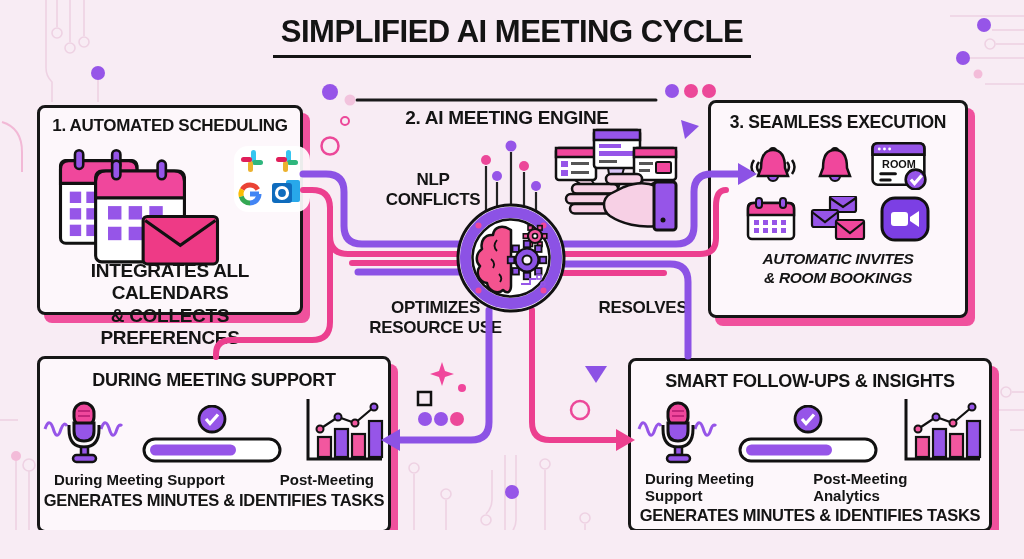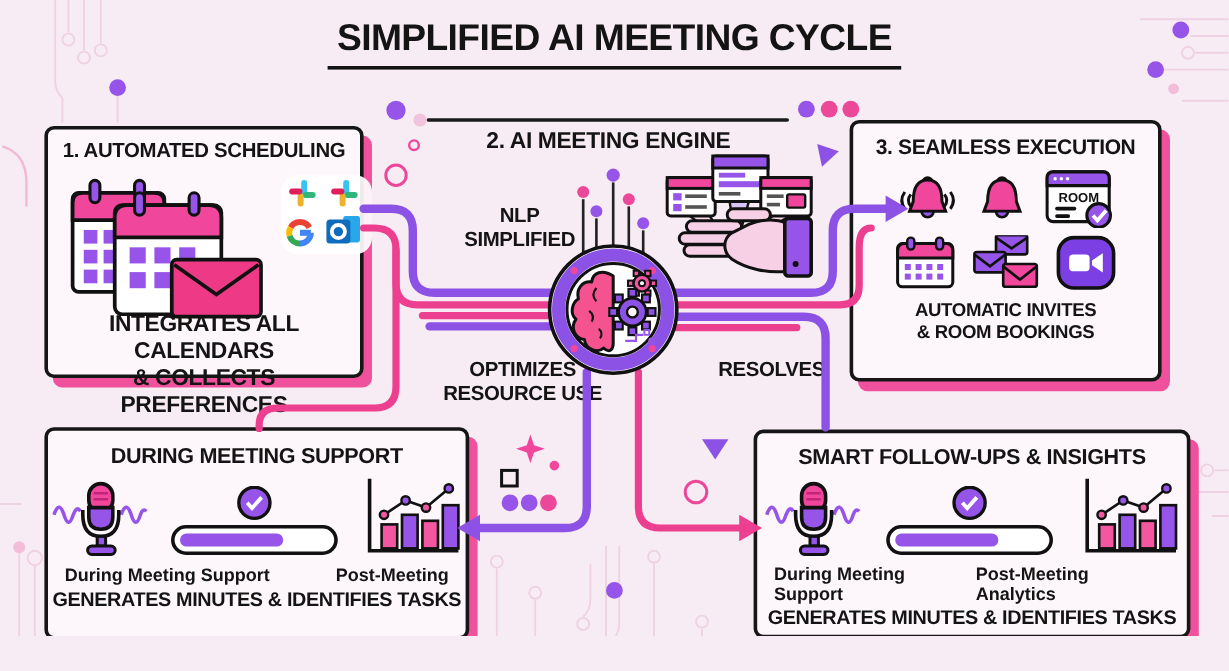--- a/index.html
+++ b/index.html
@@ -136,21 +136,21 @@
     </svg>
     <div class="cap abs" style="left:0;top:152px;width:260px;font-size:19px;">
       <div>INTEGRATES ALL CALENDARS</div>
       <div>&amp; COLLECTS PREFERENCES</div>
     </div>
   </div>
 
   <div class="abs btitle" style="left:372px;top:108px;width:270px;font-size:19px;">2. AI MEETING ENGINE</div>
   <div class="abs ctrtxt" style="left:348px;top:170px;width:130px;">
     <div>NLP</div>
-    <div>SIMPLIFIED</div>
+    <div>CONFLICTS</div>
   </div>
   <div class="abs ctrtxt" style="left:338px;top:298px;width:155px;">
     <div>OPTIMIZES</div>
     <div>RESOURCE USE</div>
   </div>
   <div class="abs ctrtxt" style="left:548px;top:298px;width:150px;">
     <div>RESOLVES</div>
   </div>
 
   <svg class="abs" style="left:550px;top:126px;" width="132" height="108" viewBox="0 0 132 108">
@@ -244,21 +244,21 @@
         <path d="M2,16 L15,26 L28,16" fill="none" stroke="#111" stroke-width="2.2"></path>
         <rect x="26" y="24" width="28" height="19" rx="2" fill="#f0479c" stroke="#111" stroke-width="2.2"></rect>
         <path d="M26,26 L40,37 L54,26" fill="none" stroke="#111" stroke-width="2.2"></path>
       </svg>
       <svg width="50" height="46" viewBox="0 0 50 46">
         <rect x="2" y="2" width="46" height="42" rx="13" fill="#7c3fe4" stroke="#111" stroke-width="3"></rect>
         <rect x="11" y="16" width="17" height="14" rx="3" fill="#fff"></rect>
         <path d="M30,21 L39,15 V31 L30,25 Z" fill="#fff"></path>
       </svg>
     </div>
-    <div class="cap" style="margin-top:8px;font-size:15.5px;">
+    <div class="cap" style="margin-top:8px;font-size:15.5px;font-style:italic;">
       <div>AUTOMATIC INVITES</div>
       <div>&amp; ROOM BOOKINGS</div>
     </div>
   </div>
 
   <div class="box" style="left:37px;top:356px;width:354px;height:177px;">
     <div class="btitle" style="margin-top:12px;font-size:18px;">DURING MEETING SUPPORT</div>
     <div class="iconrow" style="margin-top:6px;gap:10px;">
       <svg width="84" height="66" viewBox="0 0 84 66">
         <path d="M3,28 q4,-12 8,-1 q4,14 8,1 q3,-8 6,-3" fill="none" stroke="#9655e8" stroke-width="3"></path>

